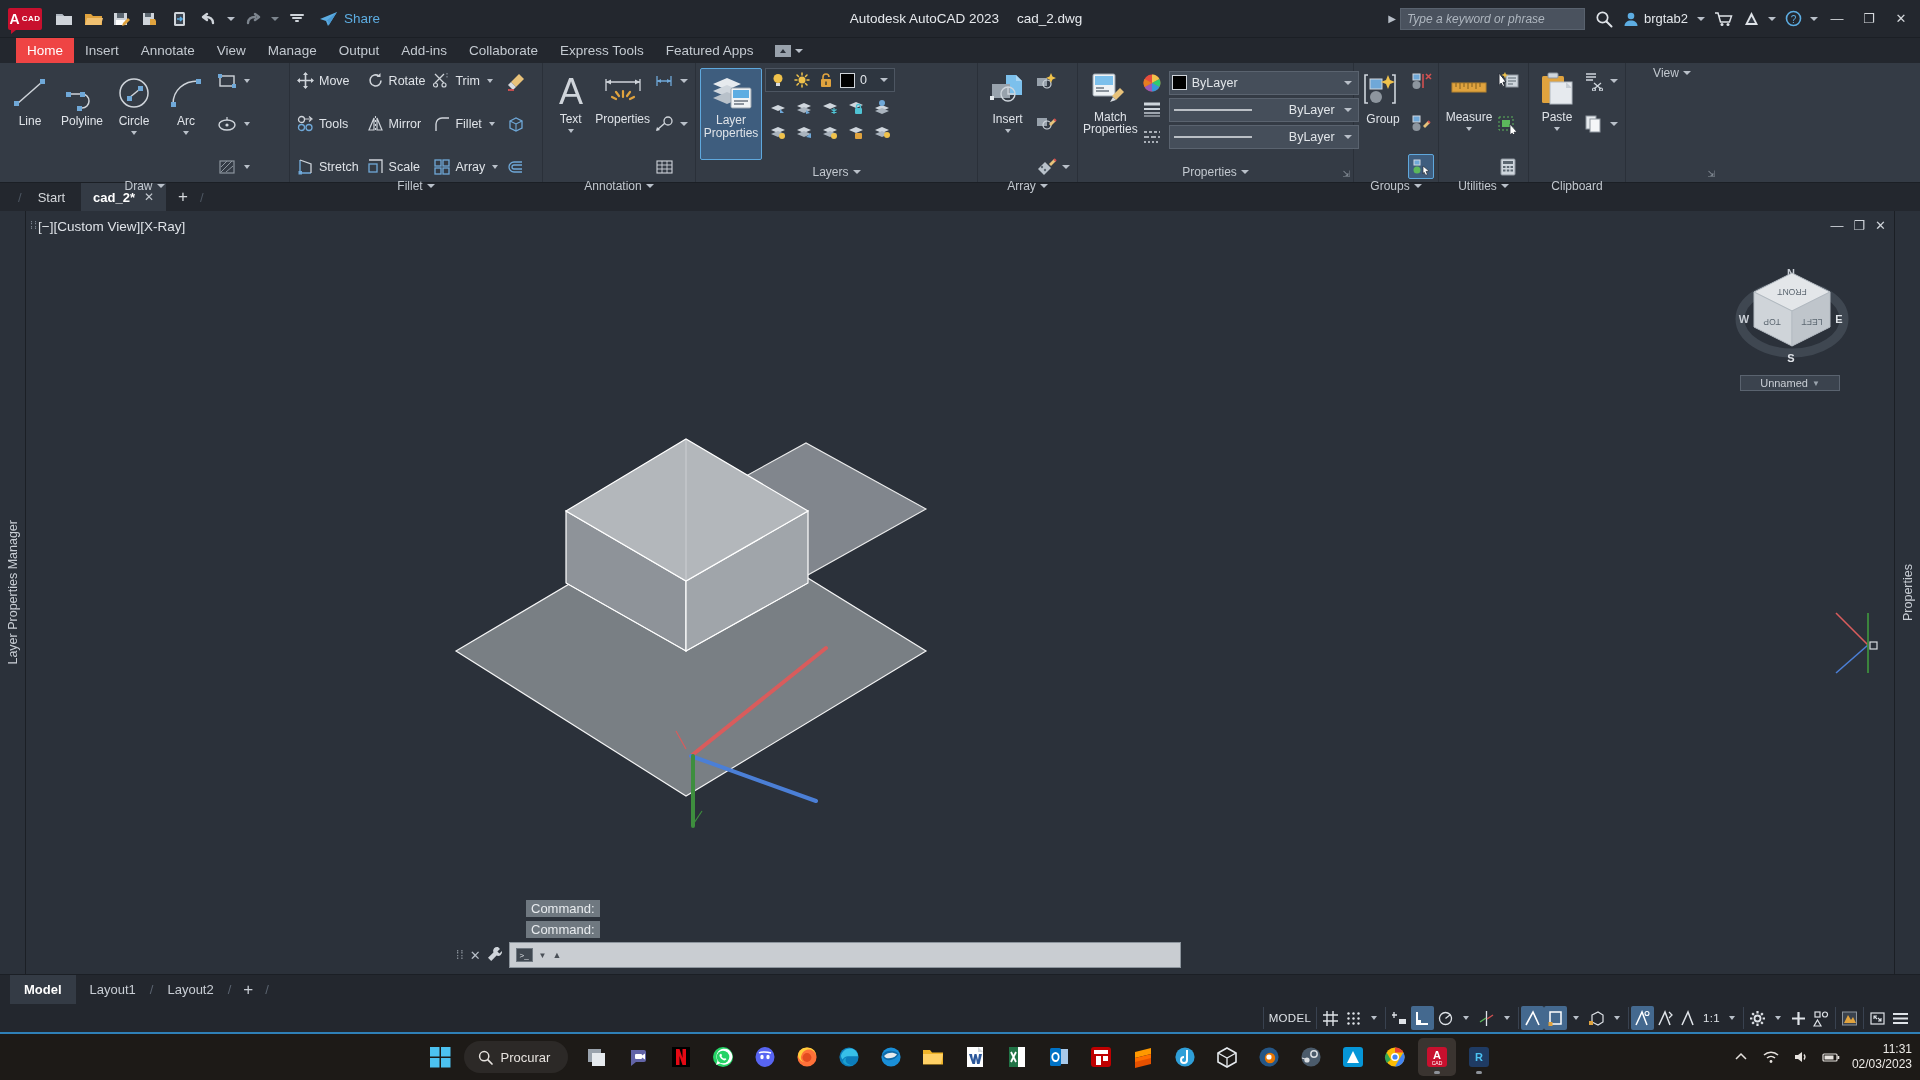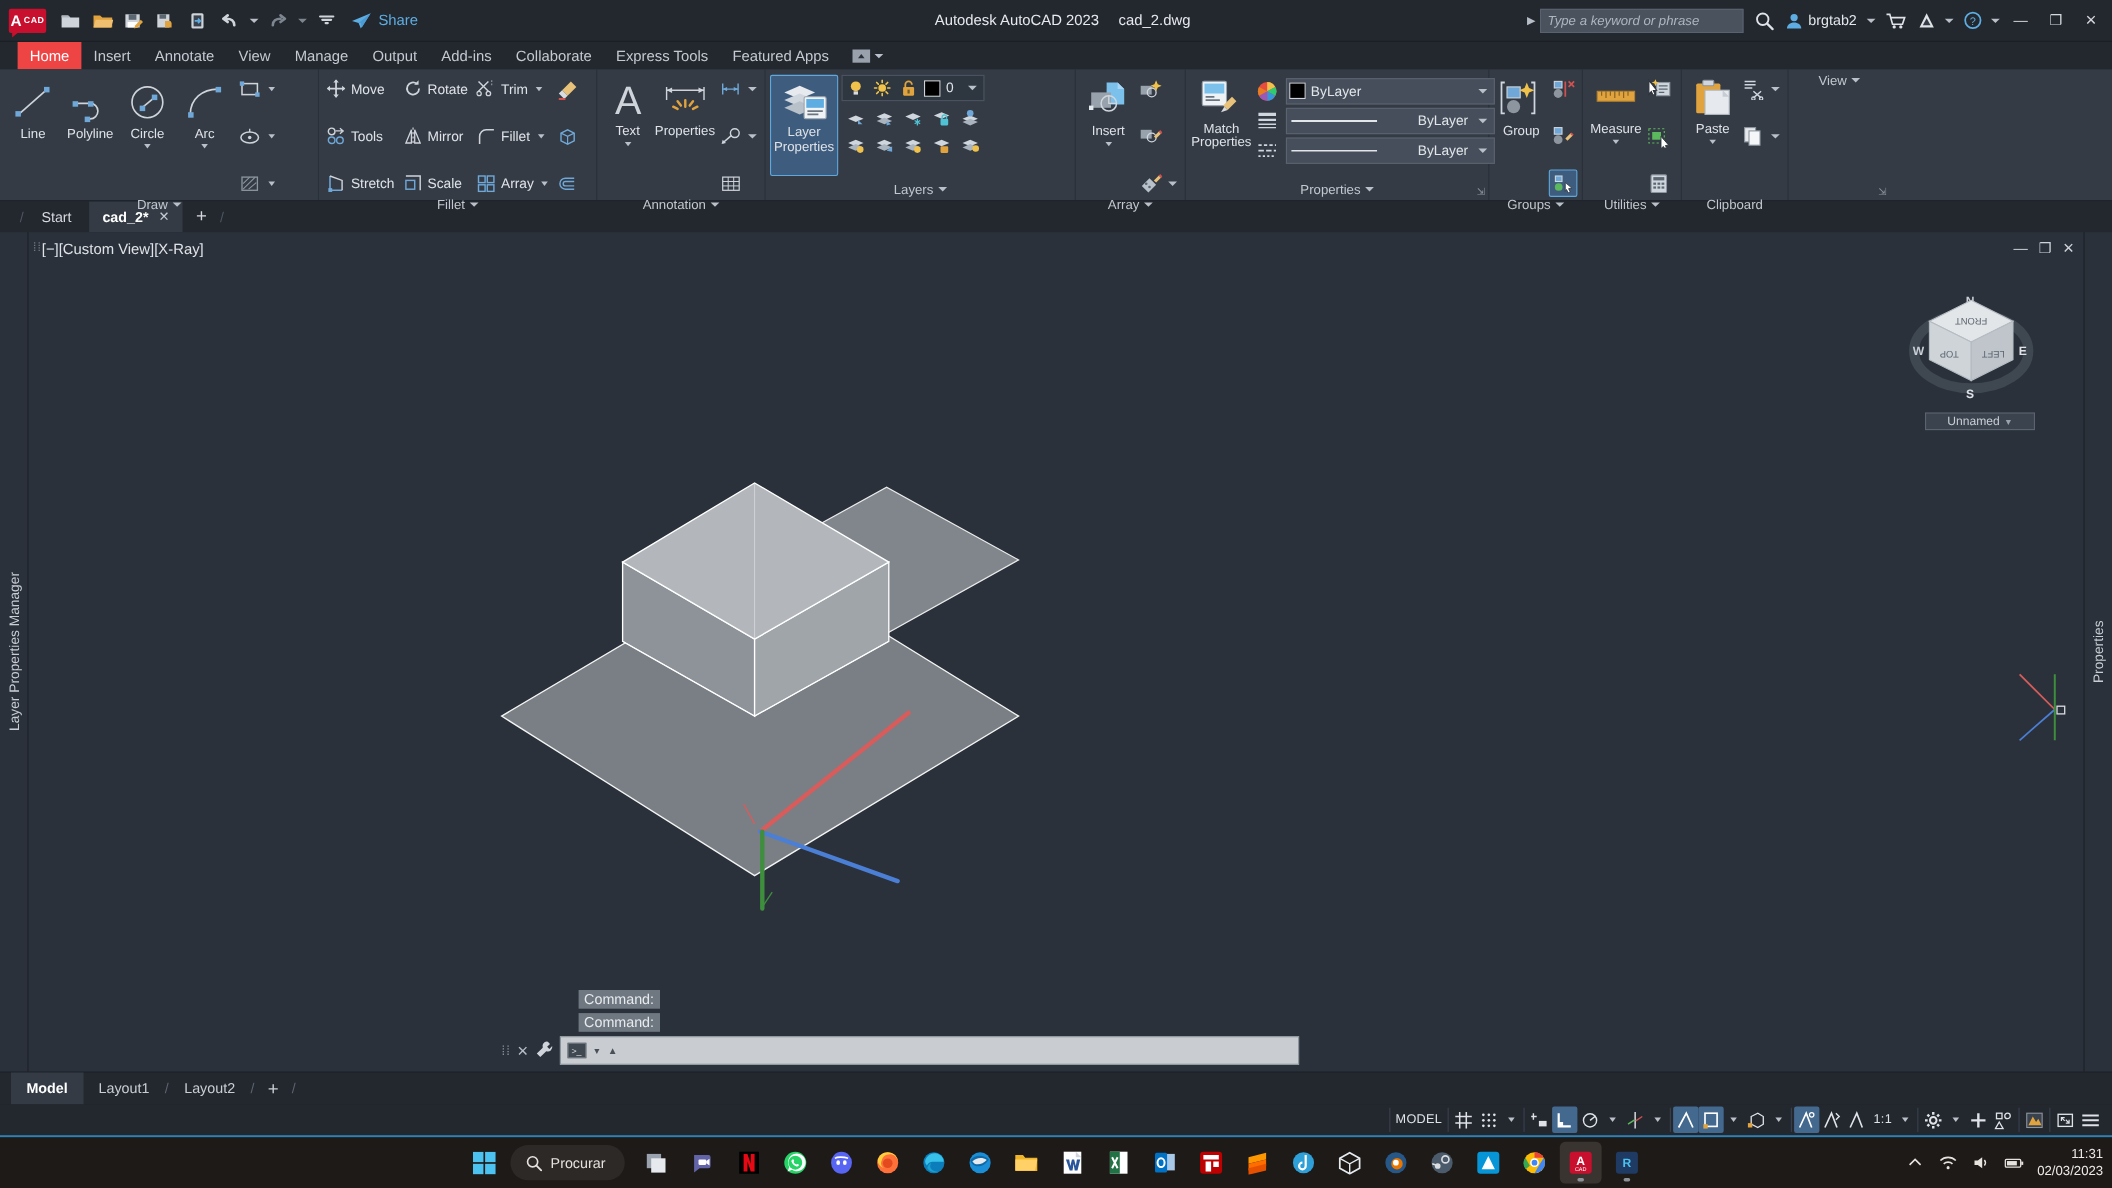--- a/index.html
+++ b/index.html
@@ -125,21 +125,21 @@
   }
   .canvaswrap { flex:1; position:relative; background:#2b313a; overflow:hidden; }
   .viewlabel { position:absolute; left:12px; top:8px; font-size:13.5px; color:#dfe3e8; z-index:5;}
   .vpgrip { position:absolute; left:-17px; top:9px; color:#78818c; font-size:11px; letter-spacing:1px;}
   .vpctl { position:absolute; right:8px; top:7px; display:flex; gap:10px; z-index:5; }
   .vpctl div { color:#cfd4da; font-size:13px; cursor:default; }
 
   
   .viewcube { position:absolute; right:42px; top:50px; width:120px; height:130px; z-index:6; }
   .vcname {
-    position:absolute; left:18px; bottom:0; width:100px; height:16px; background:#3b434e;
+    position:absolute; left:8px; bottom:0; width:100px; height:16px; background:#3b434e;
     border:1px solid #5a636f; display:flex; align-items:center; justify-content:center; gap:4px;
     font-size:11px; color:#c9ced5;
   }
 
   
   .cmdzone { position:absolute; left:0; right:0; bottom:0; }
   .cmdhist { padding-left:500px; }
   .cmdline-txt {
     display:inline-block; background:#6f7880; color:#e8ebee; font-size:13px;
     padding:1px 5px; margin-bottom:4px; font-family:"Liberation Sans",sans-serif;

